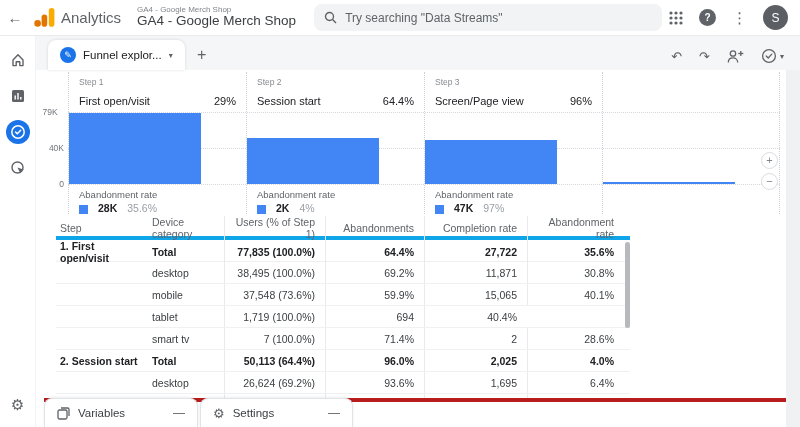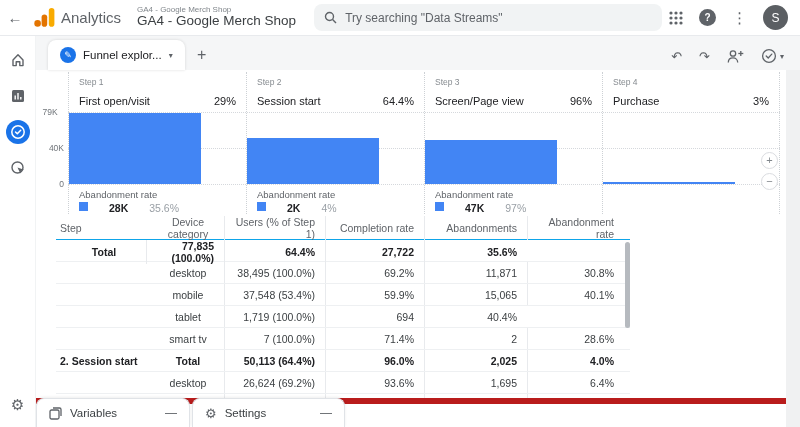--- a/index.html
+++ b/index.html
@@ -49,42 +49,42 @@
   .gridline { position:absolute; left:32px; width:712px; border-top:1px dotted #d5d8dc; }
   .fsteps { position:absolute; left:32px; top:0; display:flex; }
   .fcol { position:relative; width:178px; height:142px; border-left:1px dotted #cdd1d5; }
   .fcol:last-child { border-right:1px dotted #cdd1d5; }
   .fhead { padding:5px 10px 0 10px; }
   .fstep { font-size:8.5px; color:#868b90; margin-bottom:8px; }
   .fnamerow { display:flex; justify-content:space-between; font-size:11px; color:#202124; }
   .bar { position:absolute; left:0; width:132px; background:#4285f4; cursor:pointer; }
   .fleg { position:absolute; top:114px; left:0; right:0; padding:3px 10px; }
   .fleg-label { font-size:9.5px; color:#5f6368; margin-bottom:2px; }
-  .fleg-row { display:flex; align-items:flex-start; gap:21px; font-size:10.5px; }
+  .fleg-row { display:flex; align-items:flex-end; gap:10px; font-size:10.5px; }
   .fleg-sq { width:9px; height:9px; background:#4285f4; display:inline-block; }
   .fleg-val { font-weight:bold; color:#202124; }
   .fleg-rate { color:#9aa0a6; }
   .zoomctl { position:absolute; right:8px; top:82px; display:flex; flex-direction:column; gap:4px; }
   .zbtn { width:17px; height:17px; border-radius:50%; border:1px solid #dadce0; background:#fff; color:#80868b; font-size:11px; line-height:15px; text-align:center; cursor:pointer; }
 
   
   .dtable { position:absolute; left:20px; top:146px; width:574px; bottom:0; font-size:10.5px; }
   .tgrid { display:grid; grid-template-columns:90px 78px 101px 99px 103px 97px; align-items:center; }
-  .thead { height:24px; color:#5f6368; border-bottom:1px solid #0ea5e9; }
+  .thead { height:24px; color:#5f6368; border-bottom:4px solid #0ea5e9; }
   .trow { height:22px; border-bottom:1px solid #eef0f2; color:#3c4043; }
   .trow.bold { font-weight:bold; color:#202124; }
   .trow.faded { color:#a6abb0; }
   .c0 { padding-left:4px; text-align:left; }
-  .c1 { padding-left:6px; text-align:center; }
+  .c1 { padding-left:6px; text-align:left; }
   .cr { text-align:right; padding-right:10px; height:100%; display:flex; align-items:center; justify-content:flex-end; }
   .vline { border-left:1px solid #e8eaed; }
   .thumb { position:absolute; right:0; top:26px; width:5px; height:86px; border-radius:3px; background:#b6babf; cursor:pointer; }
 
   
-  .bottombar { position:absolute; left:0; right:0; bottom:0; height:29px; background:#fff; border-top:6px solid #b91c1c; z-index:10; }
+  .bottombar { position:absolute; left:8px; right:0; bottom:0; height:29px; background:#fff; border-top:4px solid #b91c1c; z-index:10; }
   .panel { position:absolute; bottom:0; height:29px; background:#fff; border:1px solid #e0e3e7; border-bottom:none; border-radius:8px 8px 0 0; box-shadow:0 -1px 3px rgba(0,0,0,.07); display:flex; align-items:center; gap:8px; padding:0 12px; cursor:pointer; }
   .panel-label { font-size:11.5px; color:#3c4043; }
   .panel-min { margin-left:auto; color:#5f6368; font-size:12px; cursor:pointer; background:none; border:none; }
   .p-var { left:0; width:154px; }
   .p-set { left:156px; width:153px; }
   svg { display:block; }
 </style>
 </head>
 <body>
 
@@ -256,66 +256,60 @@
             <div class="fleg">
               <div class="fleg-label">Abandonment rate</div>
               <div class="fleg-row">
                 <span class="fleg-sq" style="background: rgb(66, 133, 244);"></span>
                 <span class="fleg-val">47K</span>
                 <span class="fleg-rate">97%</span>
               </div>
             </div>
           </div>
           <div class="fcol">
-            <div class="fhead">
-              <div class="fstep">Step 4</div>
-              <div class="fnamerow">
-                <div>Purchase</div>
-                <div>3%</div>
-              </div>
-            </div>
             <div class="bar" style="height: 2px; top: 110px;"></div>
           </div>
         </div>
     </section>
 
     <div class="zoomctl">
       <button class="zbtn">+</button>
       <button class="zbtn">−</button>
     </div>
 
     <section class="dtable">
       <div class="tgrid thead" id="thead">
           <div class="c0">Step</div>
           <div class="c1">Device category</div>
           <div class="cr vline">Users (% of Step 1)</div>
+          <div class="cr vline">Abandonments</div>
           <div class="cr vline">Completion rate</div>
-          <div class="cr vline">Abandonments</div>
           <div class="cr vline">Abandonment rate</div>
         </div>
       <div id="tbody">
           <div class="tgrid trow bold">
+            <div class="c0">1. First open/visit</div>
             <div class="c1">Total</div>
             <div class="cr vline">77,835 (100.0%)</div>
             <div class="cr vline">64.4%</div>
             <div class="cr vline">27,722</div>
             <div class="cr vline">35.6%</div>
           </div>
           <div class="tgrid trow">
             <div class="c0"></div>
             <div class="c1">desktop</div>
             <div class="cr vline">38,495 (100.0%)</div>
             <div class="cr vline">69.2%</div>
             <div class="cr vline">11,871</div>
             <div class="cr vline">30.8%</div>
           </div>
           <div class="tgrid trow">
             <div class="c0"></div>
             <div class="c1">mobile</div>
-            <div class="cr vline">37,548 (53.4%)</div>
+            <div class="cr vline">37,548 (73.6%)</div>
             <div class="cr vline">59.9%</div>
             <div class="cr vline">15,065</div>
             <div class="cr vline">40.1%</div>
           </div>
           <div class="tgrid trow">
             <div class="c0"></div>
             <div class="c1">tablet</div>
             <div class="cr vline">1,719 (100.0%)</div>
             <div class="cr vline">694</div>
             <div class="cr vline">40.4%</div>

